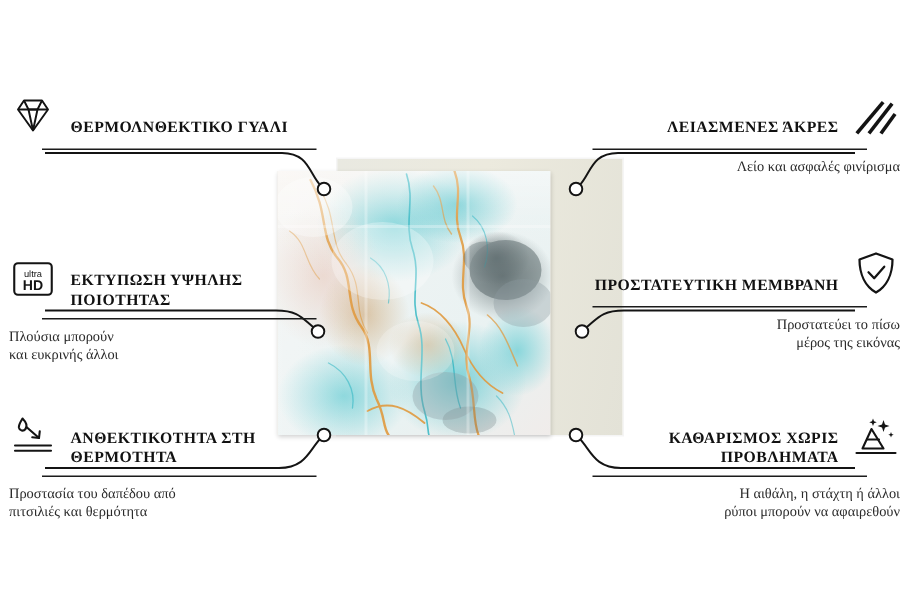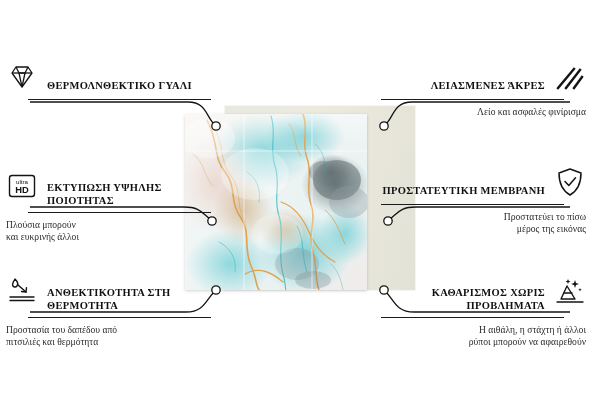--- a/index.html
+++ b/index.html
@@ -34,21 +34,21 @@
     background:
       linear-gradient(180deg,rgba(255,255,255,0.40) 0%,rgba(255,255,255,0.05) 18%,rgba(255,255,255,0.0) 45%),
       linear-gradient(90deg,rgba(255,255,255,0.22) 0%,rgba(255,255,255,0.0) 30%);
     pointer-events:none;
   }
   .glass-mull{position:absolute;background:rgba(255,255,255,0.30);pointer-events:none;}
 
   
   .feature{position:absolute;width:205px;}
   .feature.left{left:6px;text-align:left;}
-  .feature.right{right:14px;text-align:right;}
+  .feature.right{right:0;text-align:right;}
 
   .head{display:flex;align-items:center;gap:9px;min-height:34px;}
   .feature.right .head{flex-direction:row-reverse;}
   .icon{width:32px;height:32px;flex:0 0 32px;display:block;text-align:right;}
   .icon svg{display:block;width:32px;height:32px;}
   .title{
     font-size:10.5px;font-weight:700;letter-spacing:0.3px;line-height:13px;
     text-transform:uppercase;color:#111;margin-top:16px;
   }
   .rule{height:1px;background:#1b1b1b;margin:5px 0 6px 0;}

